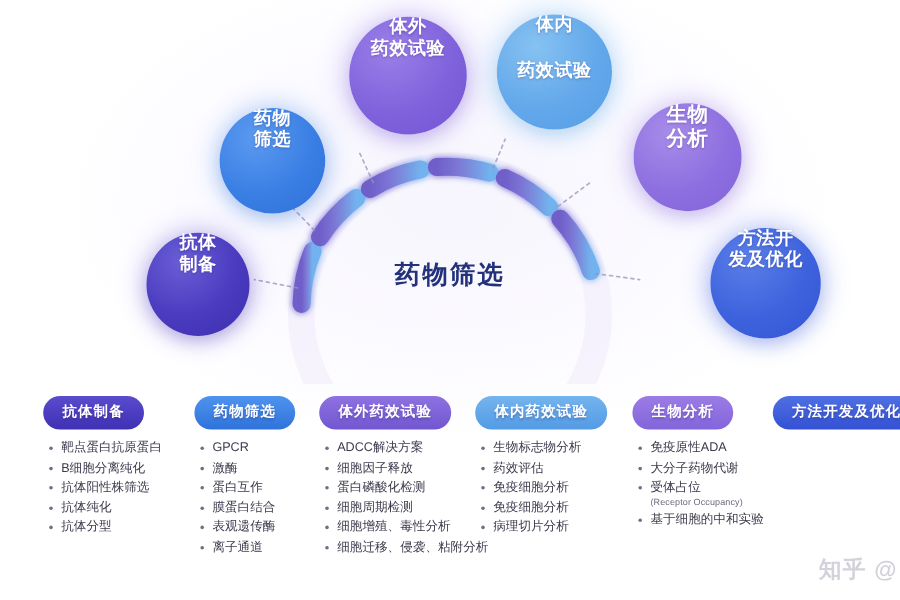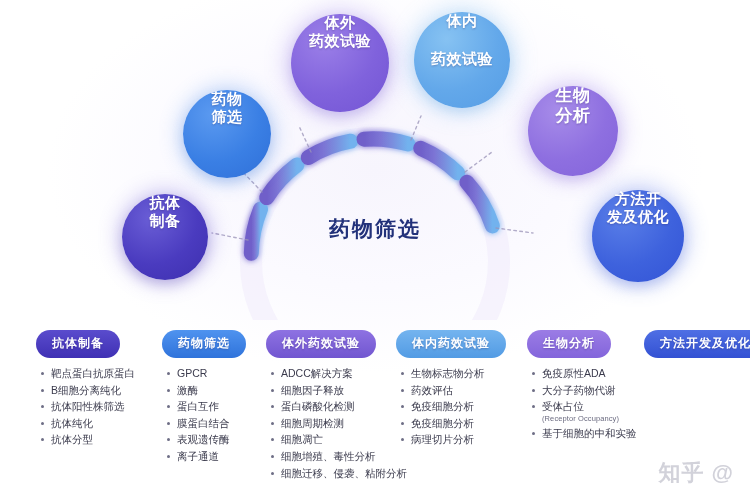--- a/index.html
+++ b/index.html
@@ -151,22 +151,22 @@
   .sub-en {
     display: block;
     font-size: 7.5px;
     color: #6b6b80;
     letter-spacing: .1px;
     margin-top: 1px;
   }
 
   #watermark {
     position: absolute;
-    right: 16px; bottom: 12px;
-    font-size: 22px;
+    right: 2px; bottom: 12px;
+    font-size: 19px;
     color: #d2d2da;
     font-weight: 700;
     letter-spacing: 1px;
     white-space: nowrap;
     user-select: none;
   }
 </style>
 </head>
 <body>
 
@@ -271,21 +271,20 @@
       </ul>
     </div>
 
     <div class="col" style="left:266px;">
       <div class="col-pill" style="background:linear-gradient(180deg,#8e72e2,#7156d0);">体外药效试验</div>
       <ul class="col-list">
         <li>ADCC解决方案</li>
         <li>细胞因子释放</li>
         <li>蛋白磷酸化检测</li>
         <li>细胞周期检测</li>
-        <li>细胞凋亡</li>
         <li>细胞增殖、毒性分析</li>
         <li>细胞迁移、侵袭、粘附分析</li>
       </ul>
     </div>
 
     <div class="col" style="left:396px;">
       <div class="col-pill" style="background:linear-gradient(180deg,#74b4ef,#529be4);">体内药效试验</div>
       <ul class="col-list">
         <li>生物标志物分析</li>
         <li>药效评估</li>

